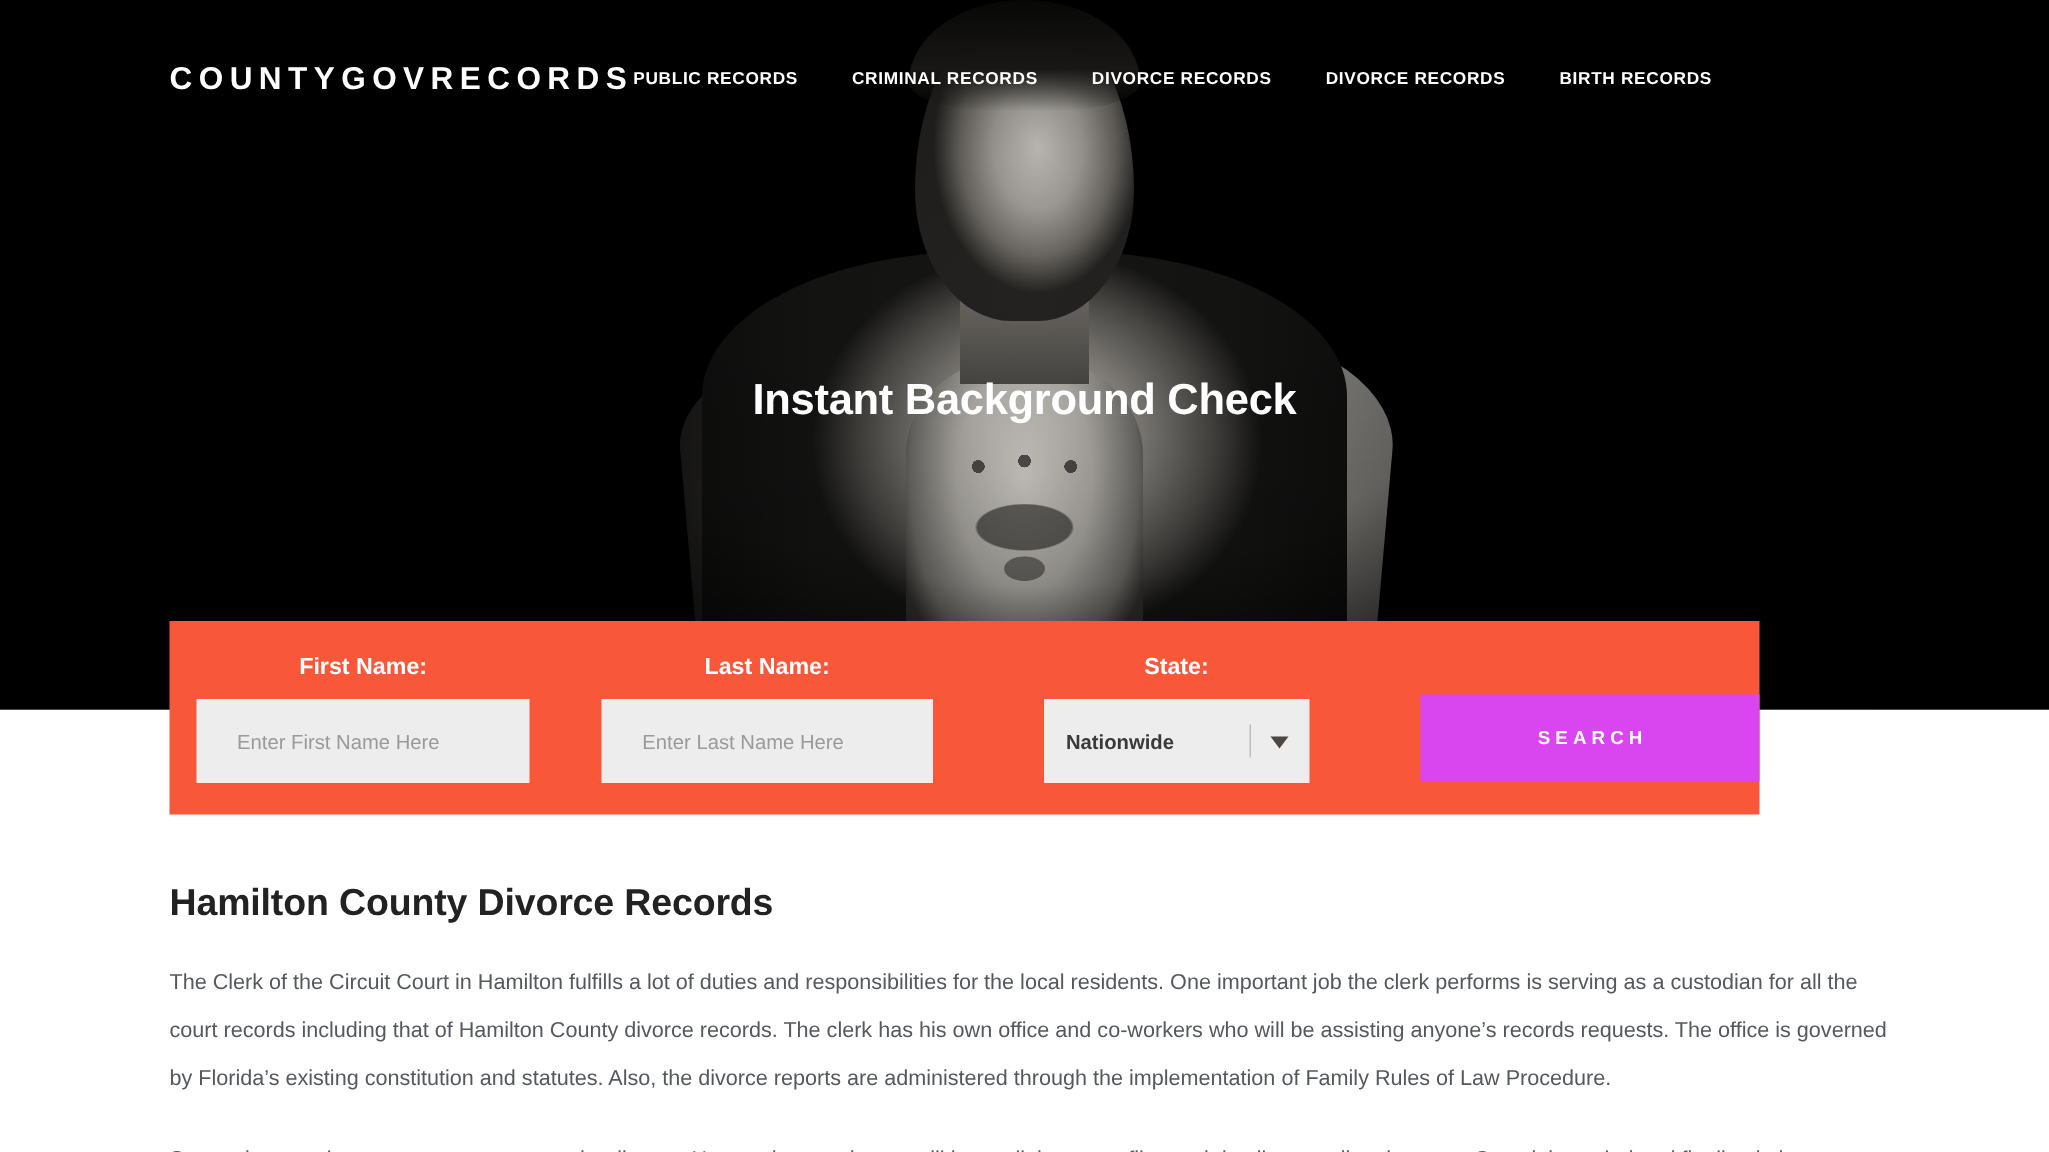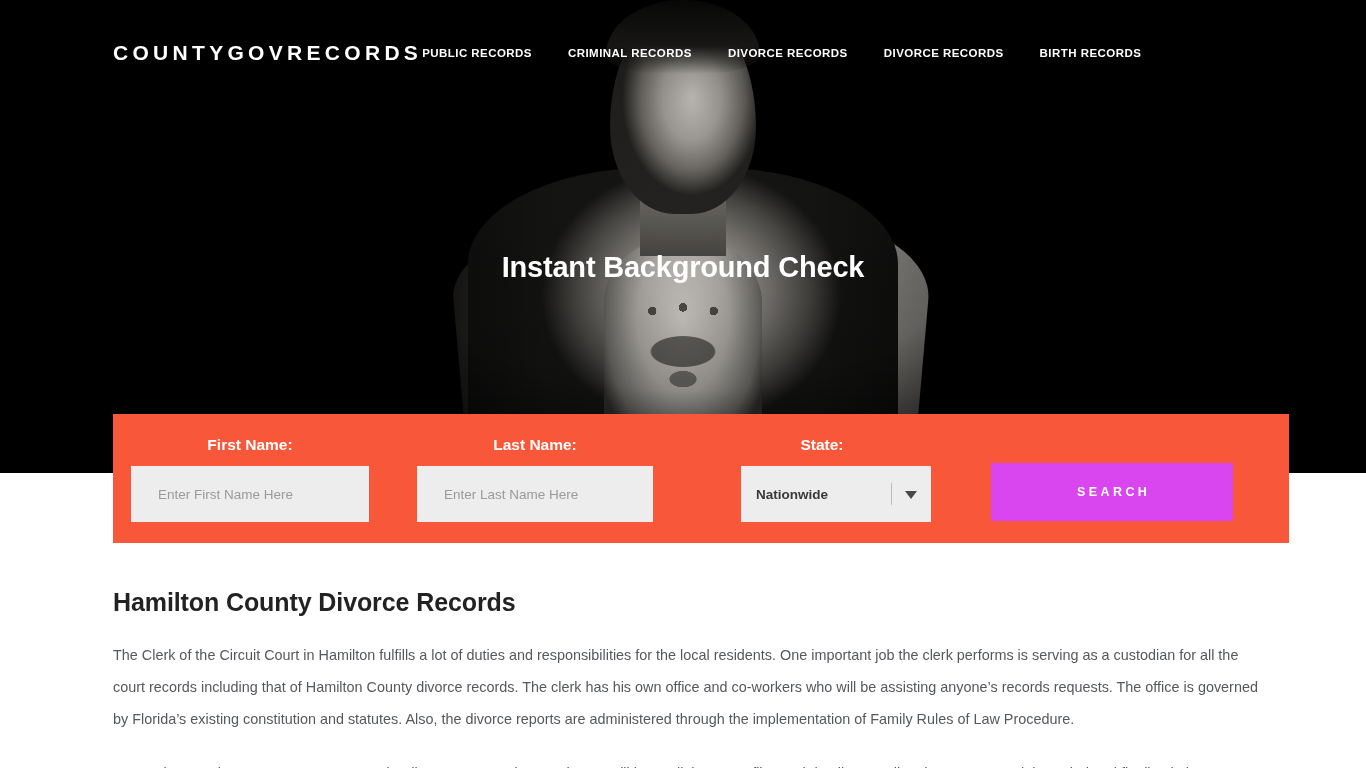--- a/index.html
+++ b/index.html
@@ -140,21 +140,21 @@
     font-size:29px;
     font-weight:700;
     letter-spacing:-.2px;
     z-index:5;
   }
 
   
   .searchbar {
     position:absolute;
     left:113px; top:414px;
-    width:1176px; height:129px;
+    width:1060px; height:129px;
     background:#f9573a;
     z-index:7;
     display:flex;
     align-items:flex-start;
     padding:22px 0 0 0;
   }
   .field { position:relative; }
   .field.first { margin-left:18px;  width:238px; }
   .field.last  { margin-left:48px;  width:236px; }
   .field.state { margin-left:74px;  width:190px; }
@@ -184,21 +184,20 @@
 
   .select-wrap {
     position:relative;
     width:100%;
     height:56px;
     background:#ededed;
     display:flex;
     align-items:center;
     padding:0 15px;
     cursor:pointer;
-    margin-left:14px;
   }
   .select-value {
     font-size:13.5px;
     font-weight:700;
     color:#3a3a3a;
   }
   .select-divider {
     position:absolute;
     right:39px; top:17px;
     width:1px; height:22px;

